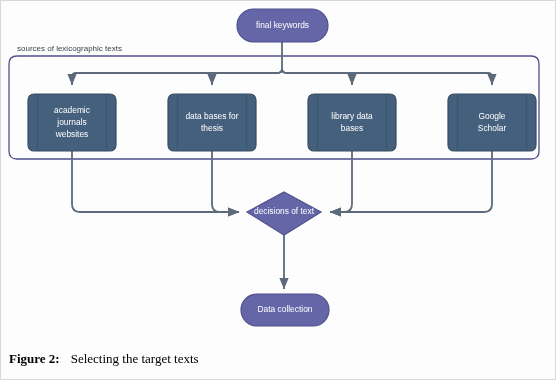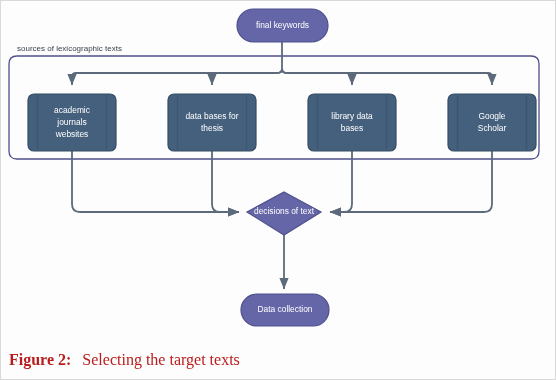--- a/index.html
+++ b/index.html
@@ -31,22 +31,22 @@
     font-family:"Liberation Sans", sans-serif;
     font-size:8px;
     text-anchor:start;
   }
   .caption{
     position:absolute;
     left:8px;
     top:350px;
     width:540px;
     font-family:"Liberation Serif", serif;
-    font-size:16px;
-    color:#b91c1c;
+    font-size:13px;
+    color:#000000;
     white-space:nowrap;
   }
   .caption .cap-num{font-weight:bold;}
   .caption .cap-gap{display:inline-block;width:11px;}
 </style>
 </head>
 <body>
 
 <div id="figure-root">
 

